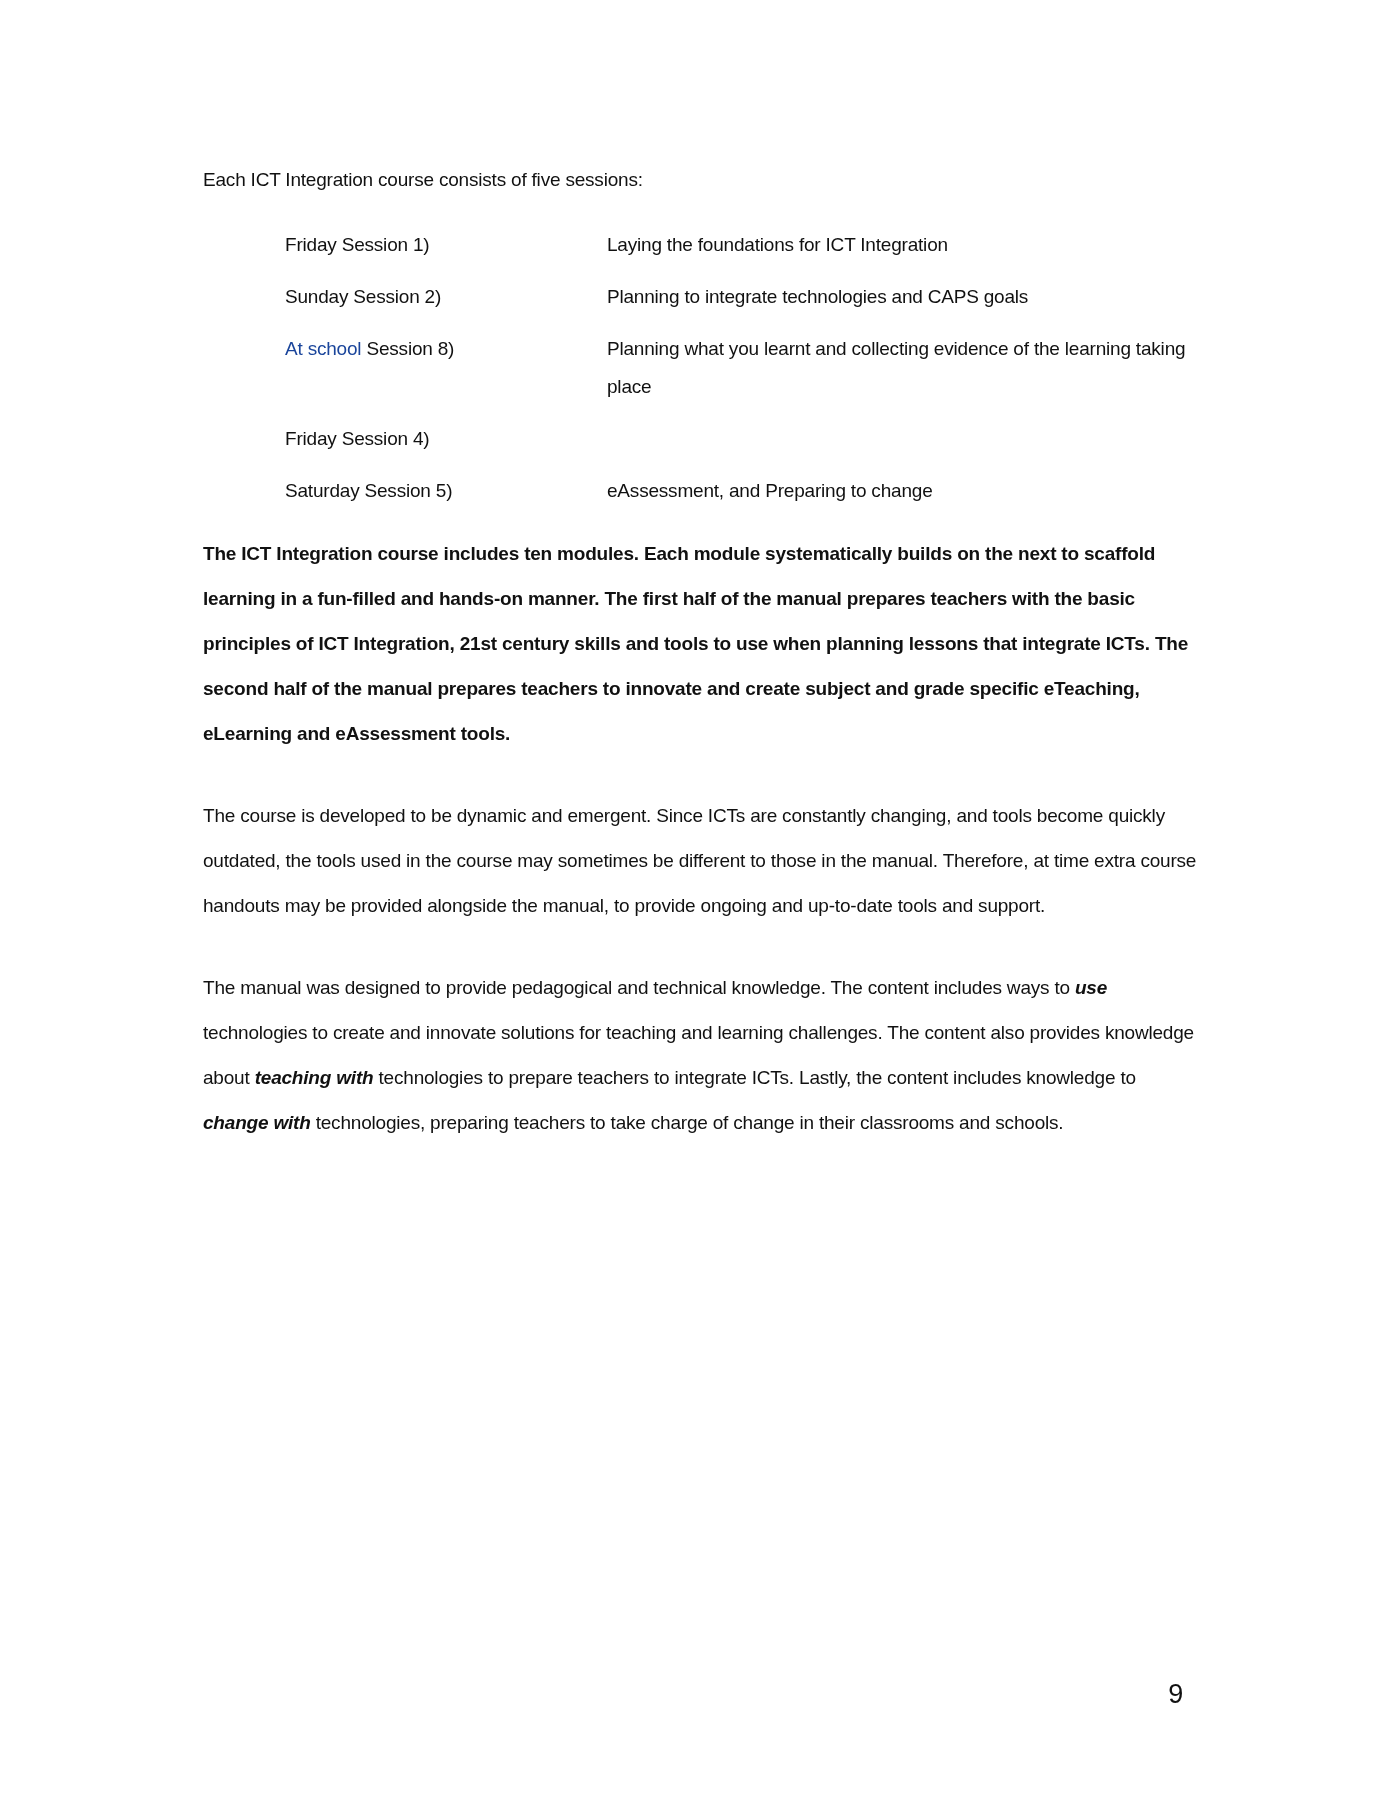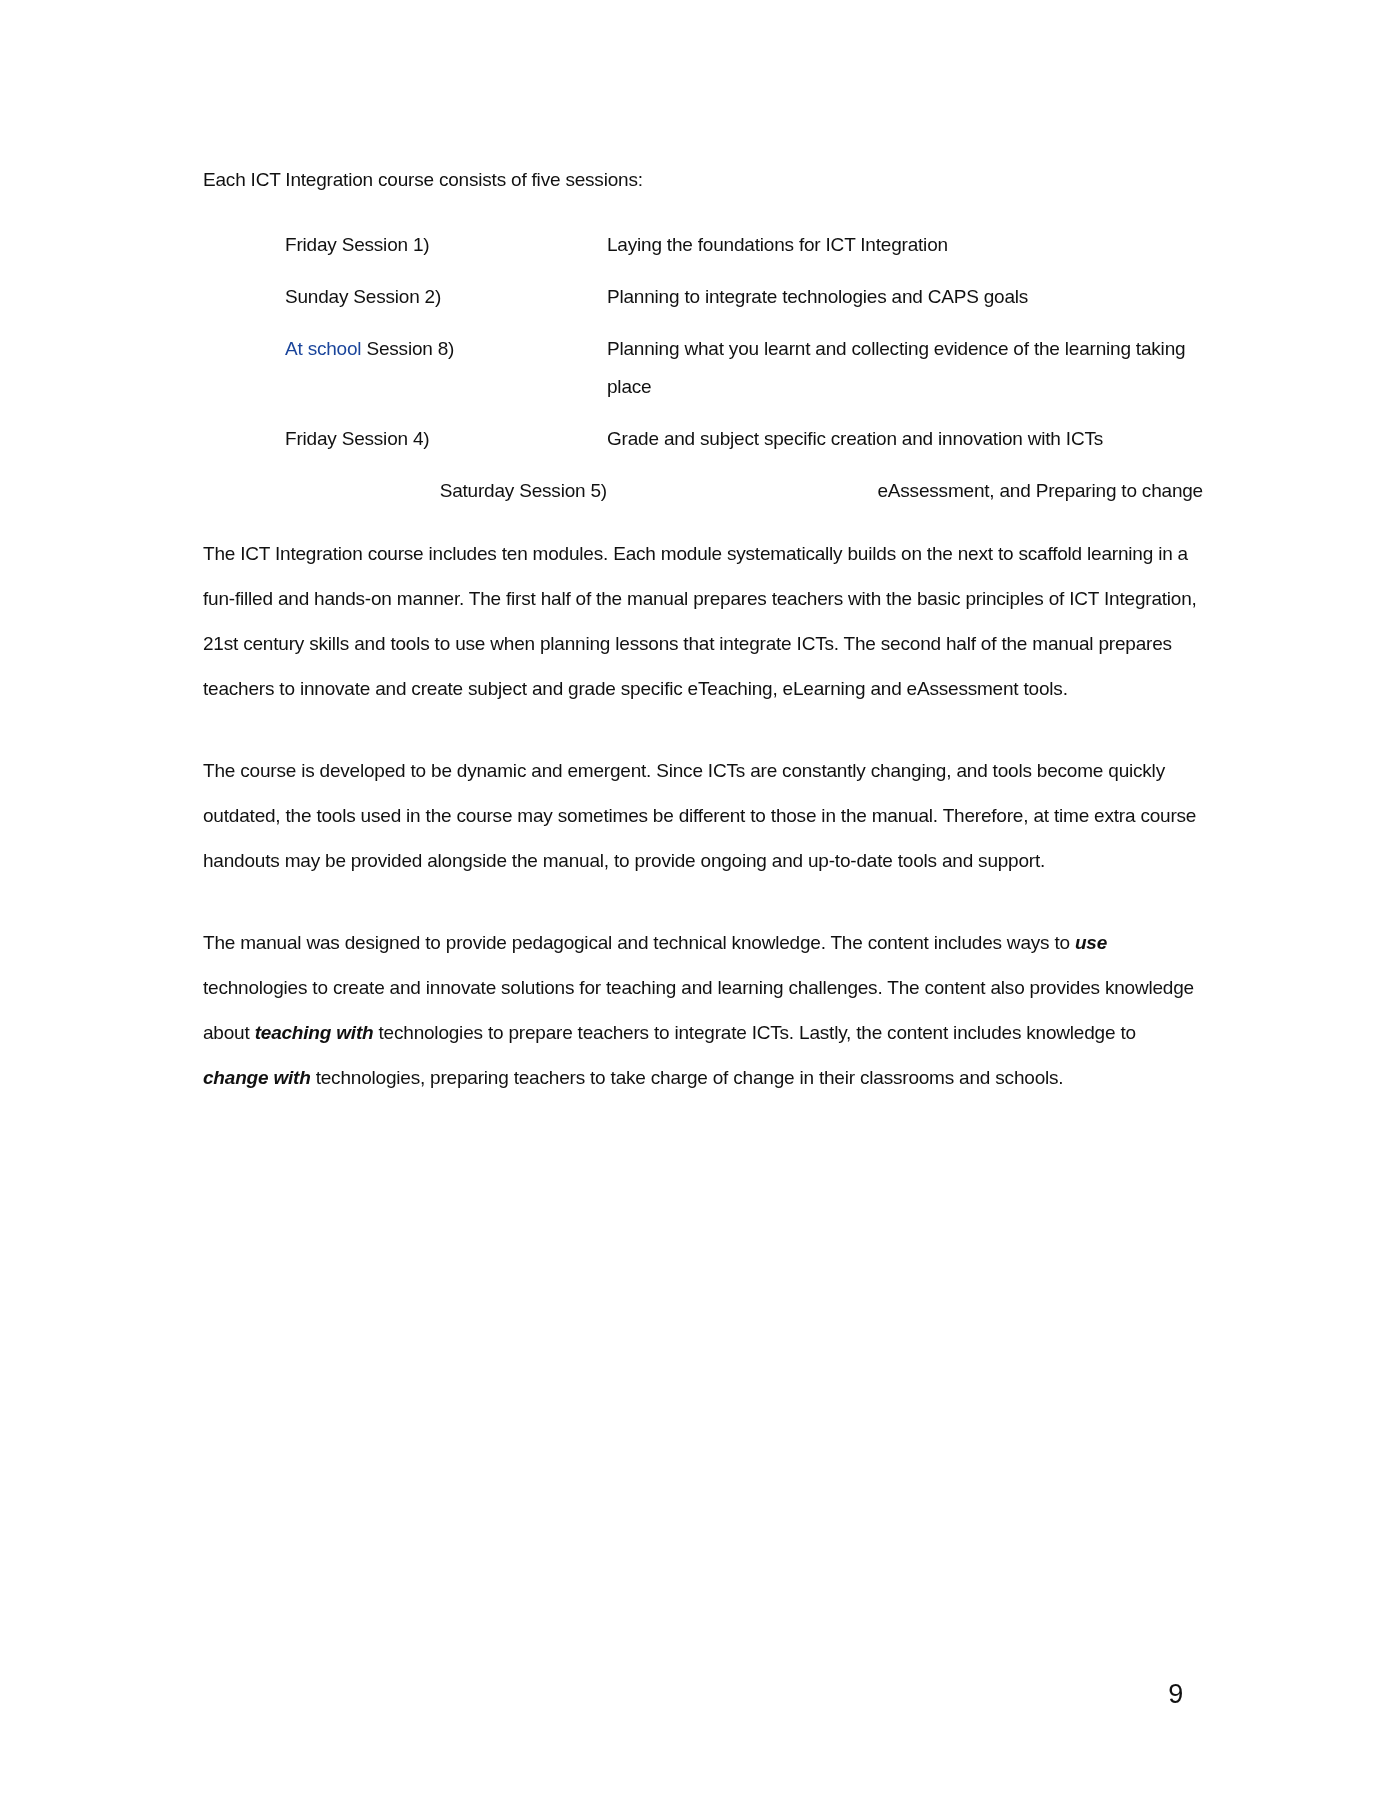--- a/index.html
+++ b/index.html
@@ -32,36 +32,35 @@
     padding: 0;
     list-style: none;
   }
   .session-row {
     display: flex;
     line-height: 38px;
     margin-bottom: 14px;
   }
   .session-row:last-child {
     margin-bottom: 0;
-    text-align: right;
   }
   .session-label {
     flex: none;
     width: 404px;
     padding-left: 82px;
     box-sizing: border-box;
   }
   .session-desc {
     flex: 1;
   }
   .para {
     margin: 0;
     line-height: 45px;
   }
-  .para.p1 { margin-top: 21px; }
+  .para.p1 { margin-top: 21px; font-weight: bold; }
   .para.p2 { margin-top: 37px; }
   .para.p3 { margin-top: 37px; }
   .accent {
     color: var(--accent-blue, #1a459b);
     font-weight: 400;
   }
   .emph {
     font-weight: 700;
     font-style: italic;
   }
@@ -89,21 +88,20 @@
     <li class="session-row">
       <span class="session-label"><span>Sunday Session 2)</span></span>
       <span class="session-desc">Planning to integrate technologies and CAPS goals</span>
     </li>
     <li class="session-row">
       <span class="session-label"><span class="accent">At school</span><span> Session 8)</span></span>
       <span class="session-desc">Planning what you learnt and collecting evidence of the learning taking place</span>
     </li>
     <li class="session-row">
       <span class="session-label"><span>Friday Session 4)</span></span>
-      <span class="session-desc">Grade and subject specific creation and innovation with ICTs</span>
     </li>
     <li class="session-row">
       <span class="session-label"><span>Saturday Session 5)</span></span>
       <span class="session-desc">eAssessment, and Preparing to change</span>
     </li>
   </ul>
 
   <p class="para p1"><span>The ICT Integration course includes ten modules. Each module systematically builds on the next to scaffold learning in a fun-filled and hands-on manner. The first half of the manual prepares teachers with the basic principles of ICT Integration, 21st century skills and tools to use when planning lessons that integrate ICTs. The second half of the manual prepares teachers to innovate and create subject and grade specific eTeaching, eLearning and eAssessment tools.</span></p>
   <p class="para p2"><span>The course is developed to be dynamic and emergent. Since ICTs are constantly changing, and tools become quickly outdated, the tools used in the course may sometimes be different to those in the manual. Therefore, at time extra course handouts may be provided alongside the manual, to provide ongoing and up-to-date tools and support.</span></p>
   <p class="para p3"><span>The manual was designed to provide pedagogical and technical knowledge. The content includes ways to </span><span class="emph">use</span><span> technologies to create and innovate solutions for teaching and learning challenges. The content also provides knowledge about </span><span class="emph">teaching with</span><span> technologies to prepare teachers to integrate ICTs. Lastly, the content includes knowledge to </span><span class="emph">change with</span><span> technologies, preparing teachers to take charge of change in their classrooms and schools.</span></p>

